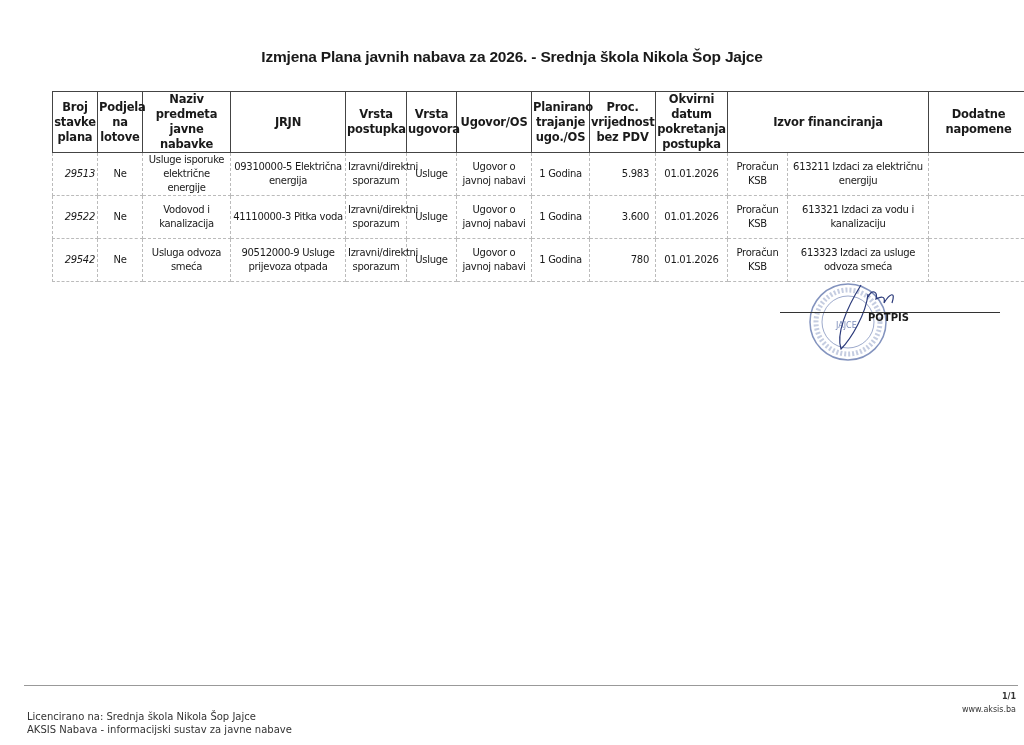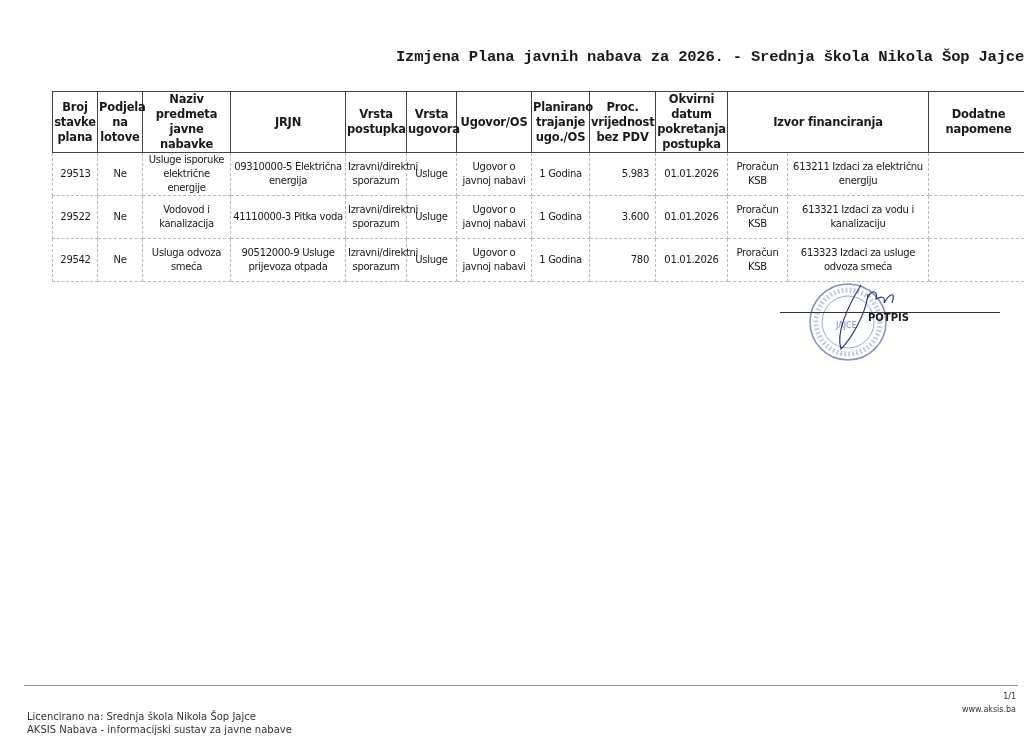--- a/index.html
+++ b/index.html
@@ -1,60 +1,60 @@
 <!DOCTYPE html>
 <html><head>
 <meta charset="utf-8">
 <style>
   html, body { margin: 0; padding: 0; }
   body {
     width: 1024px; height: 745px; background: #ffffff; position: relative; overflow: hidden;
     font-family: "DejaVu Sans", sans-serif; color: #1a1a1a;
   }
   .title {
-    position: absolute; left: 0; right: 0; top: 48px; text-align: right;
-    font-family: Liberation Mono, monospace; font-weight: bold; font-size: 15.5px; letter-spacing: -0.2px;
+    position: absolute; left: 0; right: 0; top: 48px; text-align: center;
+    font-family: Liberation Sans, sans-serif; font-weight: bold; font-size: 15.5px; letter-spacing: -0.2px;
   }
   table.plan {
     position: absolute; left: 24px; top: 91px; width: 976px;
     border-collapse: collapse; table-layout: fixed;
     font-size: 10.5px;
     margin-left: 28px;
   }
   table.plan th {
     border: 1px solid #444; font-weight: bold; font-size: 11.5px; line-height: 15px;
     text-align: center; vertical-align: middle; padding: 0 1px; height: 60px;
     letter-spacing: -0.2px;
   }
   table.plan td {
     border-left: 1px dashed #bbb; border-right: 1px dashed #bbb; border-bottom: 1px dashed #bbb;
     text-align: center; vertical-align: middle; line-height: 14px; height: 42px; padding: 0 2px;
     font-family: "DejaVu Sans", sans-serif; font-size: 10px; letter-spacing: -0.3px;
   }
-  table.plan td.left { text-align: center; padding-left: 3px; }
+  table.plan td.left { text-align: right; padding-left: 3px; font-style: italic; }
   table.plan td.right { text-align: right; padding-right: 6px; }
   .signature-line {
     position: absolute; left: 780px; top: 312px; width: 220px; border-top: 1px solid #333;
   }
   .potpis {
     position: absolute; left: 868px; top: 312px; font-weight: bold; font-size: 10px;
   }
   .stamp {
     position: absolute; left: 806px; top: 279px; width: 90px; height: 84px;
   }
   .footer-line {
     position: absolute; left: 24px; top: 685px; width: 994px; border-top: 1px solid #999;
   }
   .footer-left {
     position: absolute; left: 27px; top: 690px; font-size: 10px; line-height: 13px; color: #333; margin-top: 20px;
   }
   .footer-right {
     position: absolute; right: 8px; top: 690px; font-size: 8px; line-height: 13px; color: #333; text-align: right;
   }
-  .footer-right .page { font-weight: normal; }
+  .footer-right .page { font-weight: bold; }
 </style>
 </head>
 <body>
 
 <div class="title">Izmjena Plana javnih nabava za 2026. - Srednja škola  Nikola Šop Jajce</div>
 
 <table class="plan">
   <colgroup>
     <col style="width:45px">
       <col style="width:45px">

